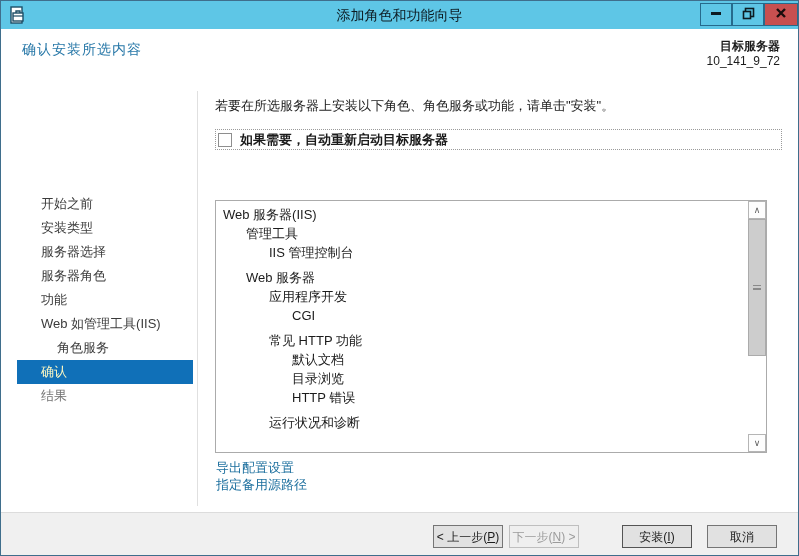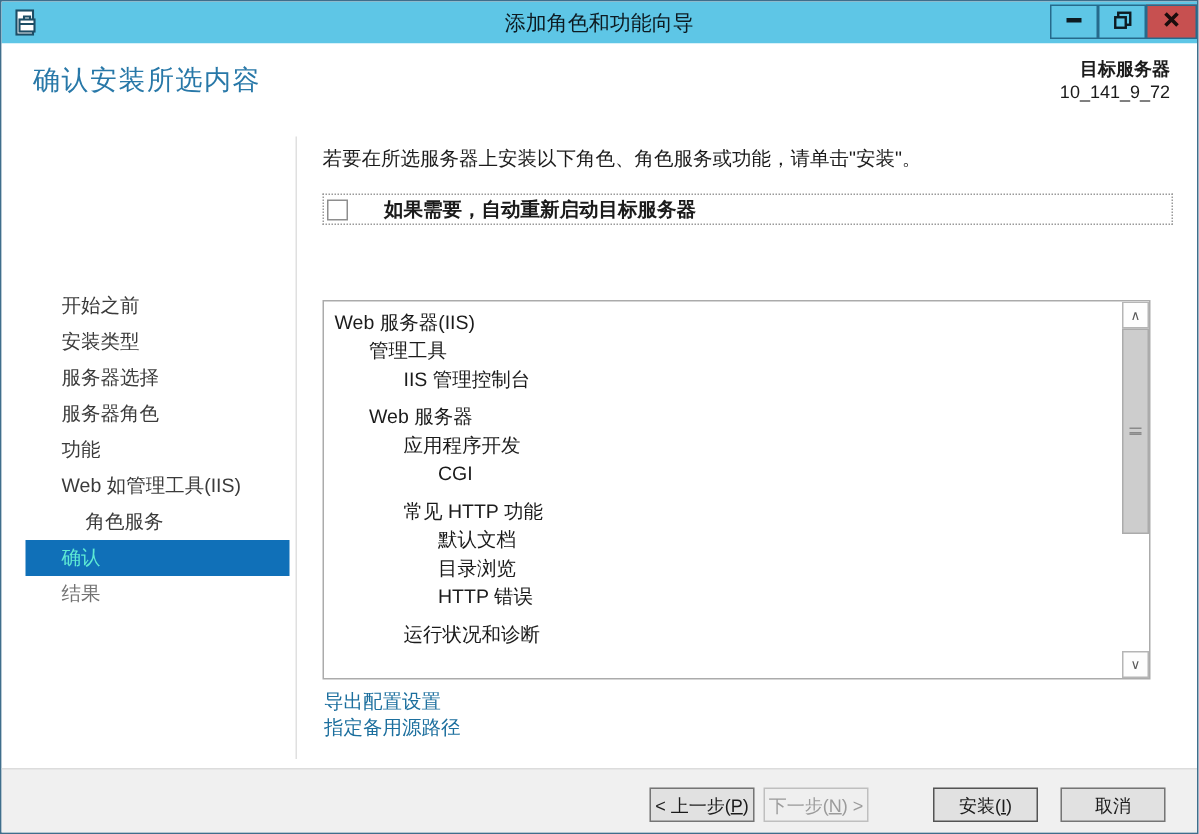--- a/index.html
+++ b/index.html
@@ -12,41 +12,41 @@
   .titlebar { position:absolute; left:0; top:0; right:0; height:28px; background:#5ec6e6; }
   .app-icon { position:absolute; left:7px; top:4px; width:20px; height:20px; }
   .titlebar-title { position:absolute; left:0; right:0; top:0; height:28px; line-height:28px; text-align:center; font-size:14px; color:#0d1b22; }
   .winbtn { position:absolute; top:2px; height:23px; border:1px solid #266a8c; background:transparent; display:flex; align-items:center; justify-content:center; cursor:default; }
   .winbtn.min { left:699px; width:32px; }
   .winbtn.res { left:731px; width:32px; }
   .winbtn.cls { left:763px; width:34px; background:#c75050; }
 
   
   .header { position:absolute; left:0; top:28px; right:0; height:62px; background:#fff; }
-  .page-title { position:absolute; left:21px; top:12px; font-size:18px; font-weight:400; color:#2878a8; letter-spacing:1px; }
+  .page-title { position:absolute; left:21px; top:12px; font-size:14px; font-weight:400; color:#2878a8; letter-spacing:1px; }
   .target { position:absolute; right:18px; top:10px; text-align:right; font-size:12px; line-height:15px; }
   .target .t-label { font-weight:bold; }
 
   
   .body { position:absolute; left:0; top:90px; right:0; bottom:43px; background:#fff; }
   .nav-divider { position:absolute; left:196px; top:90px; width:1px; height:415px; background:#e0e0e0; }
 
   .nav { position:absolute; left:0; top:101px; width:196px; }
   .nav-item { height:24px; line-height:24px; margin-left:16px; width:176px; padding-left:24px; color:#3b3b3b; cursor:default; white-space:nowrap; }
   .nav-item.indent { padding-left:40px; }
-  .nav-item.selected { background:#1070b8; color:#5eead4; }
+  .nav-item.selected { background:#1070b8; color:#fef9c3; }
   .nav-item.disabled { color:#737373; }
 
   .content-text { position:absolute; left:214px; width:567px; line-height:17px; }
   .intro { top:96px; }
   .note { top:153px; }
 
   .restart-row { position:absolute; left:214px; top:128px; width:567px; height:21px; border:1px dotted #9a9a9a; display:flex; align-items:center; }
   .checkbox { width:14px; height:14px; border:1px solid #8e8e8e; background:#fff; margin-left:2px; flex:0 0 auto; }
-  .restart-label { margin-left:24px; font-weight:bold; white-space:nowrap; }
+  .restart-label { margin-left:8px; font-weight:bold; white-space:nowrap; }
 
   
   .listbox { position:absolute; left:214px; top:199px; width:552px; height:253px; border:1px solid #ababab; background:#fff; }
   .tree { position:absolute; left:0; top:0; right:18px; bottom:0; overflow:hidden; padding-top:4px; }
   .tree-row { line-height:19px; white-space:nowrap; }
   .tree-row.gap { margin-top:6px; }
 
   .scrollbar { position:absolute; top:0; right:0; width:18px; height:251px; background:#fff; }
   .sb-btn { position:absolute; left:0; width:18px; height:18px; background:#fdfdfd; border:1px solid #b5b5b5; color:#5a5a5a; font-size:9px; line-height:16px; text-align:center; }
   .sb-up { top:0; }

